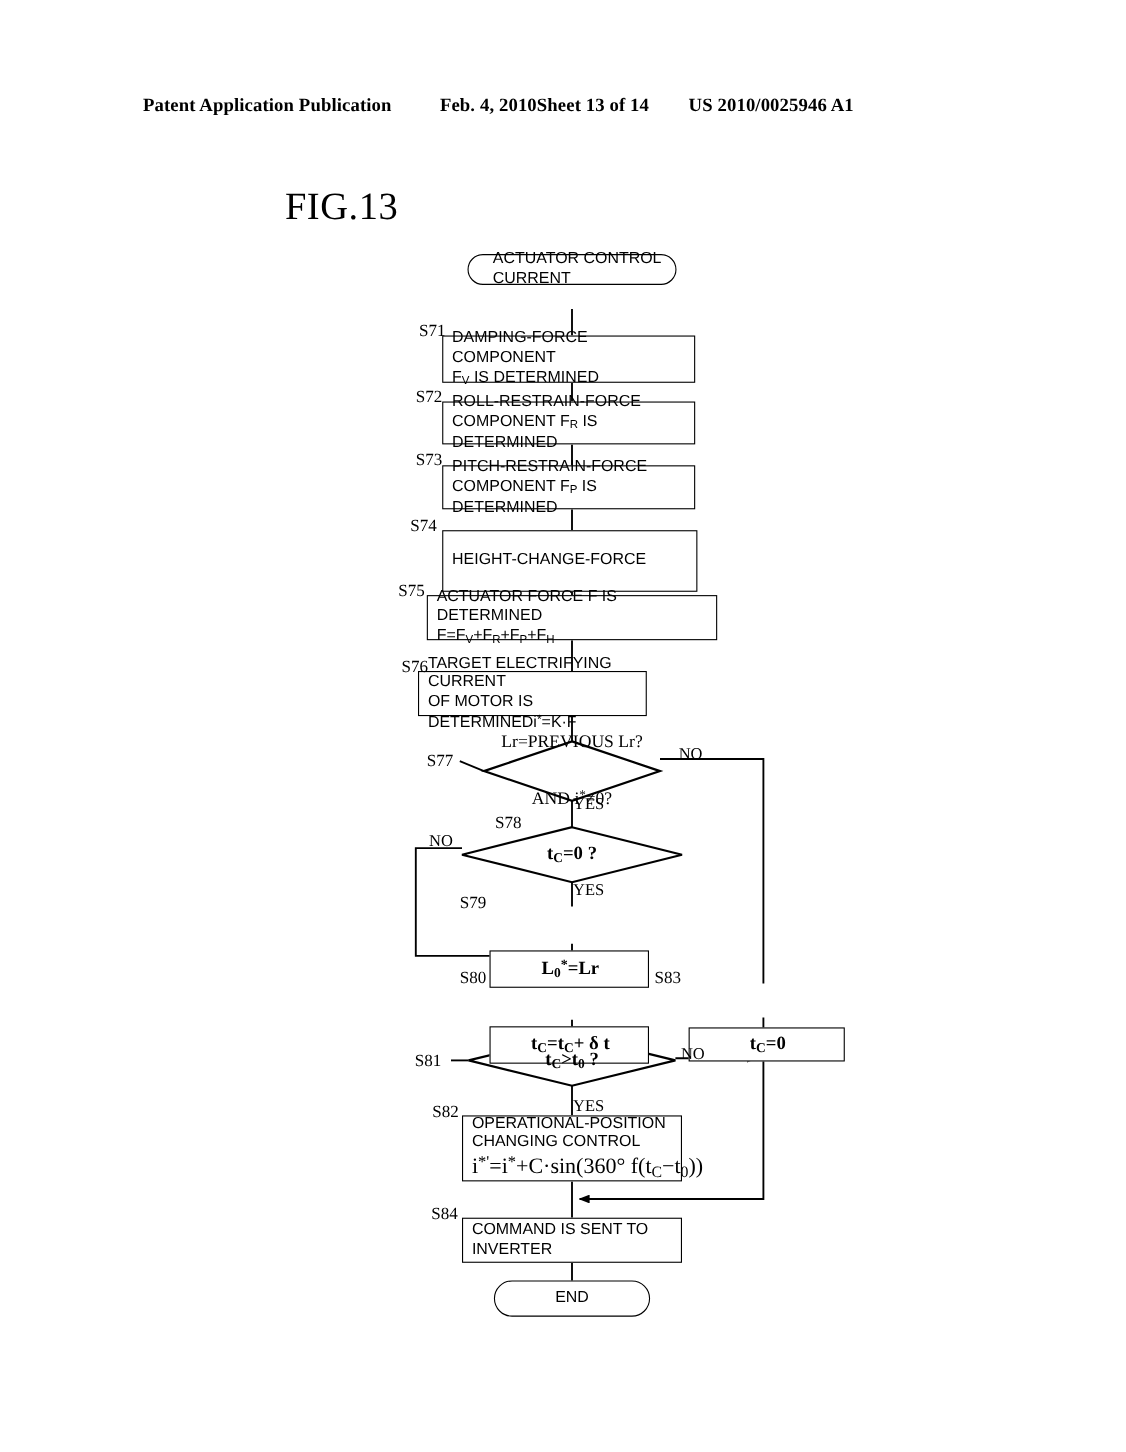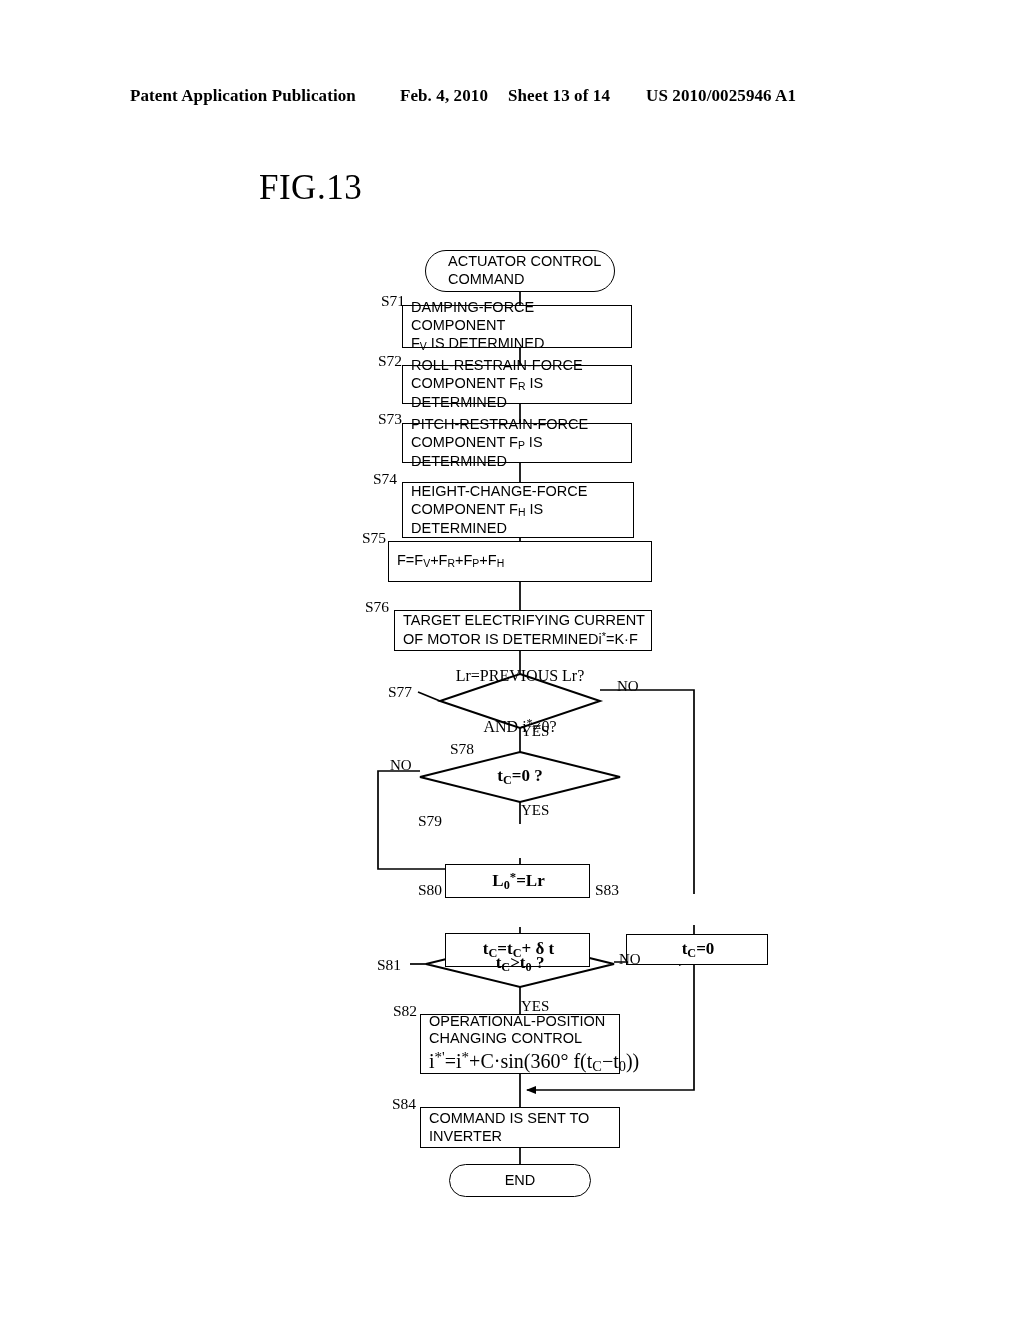--- a/index.html
+++ b/index.html
@@ -25,21 +25,21 @@
     display: flex;
     align-items: baseline;
     font-family: "Liberation Serif", serif;
     font-weight: bold;
     font-size: 17px;
     letter-spacing: 0.1px;
     white-space: nowrap;
   }
   .hdr-pub   { }
   .hdr-date  { margin-left: 44px; }
-  .hdr-sheet { margin-left: 20px; }
+  .hdr-sheet { }
   .hdr-pat   { margin-left: 36px; }
 
   
   .fig-title {
     position: absolute;
     top: 168px;
     left: 259px;
     font-family: "Liberation Serif", serif;
     font-size: 35px;
     letter-spacing: 0.5px;
@@ -205,23 +205,23 @@
     <line x1="520" y1="987" x2="520" y2="1014"></line>
 
     <path d="M694,925 L694,1090 L527,1090" marker-end="url(#ah)"></path>
 
     <line x1="520" y1="1074" x2="520" y2="1107"></line>
 
     <line x1="520" y1="1148" x2="520" y2="1164"></line>
   </g>
 </svg>
 
-<div class="node terminal" style="left:425px; top:250px; width:190px; height:42px;">
+<div class="node terminal" style="left:425px; top:231px; width:190px; height:28px;">
   <span>ACTUATOR CONTROL</span>
-  <span>COMMAND</span>
+  <span>CURRENT</span>
 </div>
 
 <div class="step-id" style="left:381px; top:292px;">S71</div>
 <div class="node proc" style="left:402px; top:305px; width:230px; height:43px;">
   <span>DAMPING-FORCE COMPONENT</span>
   <span><span>F</span><sub>V</sub><span> IS DETERMINED</span></span>
 </div>
 
 <div class="step-id" style="left:378px; top:352px;">S72</div>
 <div class="node proc" style="left:402px; top:365px; width:230px; height:39px;">
@@ -231,30 +231,30 @@
 
 <div class="step-id" style="left:378px; top:410px;">S73</div>
 <div class="node proc" style="left:402px; top:423px; width:230px; height:40px;">
   <span>PITCH-RESTRAIN-FORCE</span>
   <span><span>COMPONENT F</span><sub>P</sub><span> IS DETERMINED</span></span>
 </div>
 
 <div class="step-id" style="left:373px; top:470px;">S74</div>
 <div class="node proc" style="left:402px; top:482px; width:232px; height:56px;">
   <span>HEIGHT-CHANGE-FORCE</span>
-  <span><span>COMPONENT F</span><sub>H</sub><span> IS DETERMINED</span></span>
 </div>
 
 <div class="step-id" style="left:362px; top:529px;">S75</div>
 <div class="node proc" style="left:388px; top:541px; width:264px; height:41px;">
+  <span>ACTUATOR FORCE F IS DETERMINED</span>
   <span class="line-sans"><span>F=F</span><sub>V</sub><span>+F</span><sub>R</sub><span>+F</span><sub>P</sub><span>+F</span><sub>H</sub></span>
 </div>
 
 <div class="step-id" style="left:365px; top:598px;">S76</div>
-<div class="node proc" style="left:394px; top:610px; width:258px; height:41px;">
+<div class="node proc" style="left:380px; top:610px; width:208px; height:41px;">
   <span>TARGET ELECTRIFYING CURRENT</span>
   <span><span>OF MOTOR IS DETERMINEDi</span><sup>*</sup><span>=K·F</span></span>
 </div>
 
 <div class="step-id" style="left:388px; top:683px;">S77</div>
 <div class="diamond-wrap" style="left:440px; top:674px; width:160px; height:54px;">
   <div class="diamond-label">
     <span>Lr=PREVIOUS Lr?</span>
     <span><span>AND  i</span><sup>*</sup><span>≠0?</span></span>
   </div>

